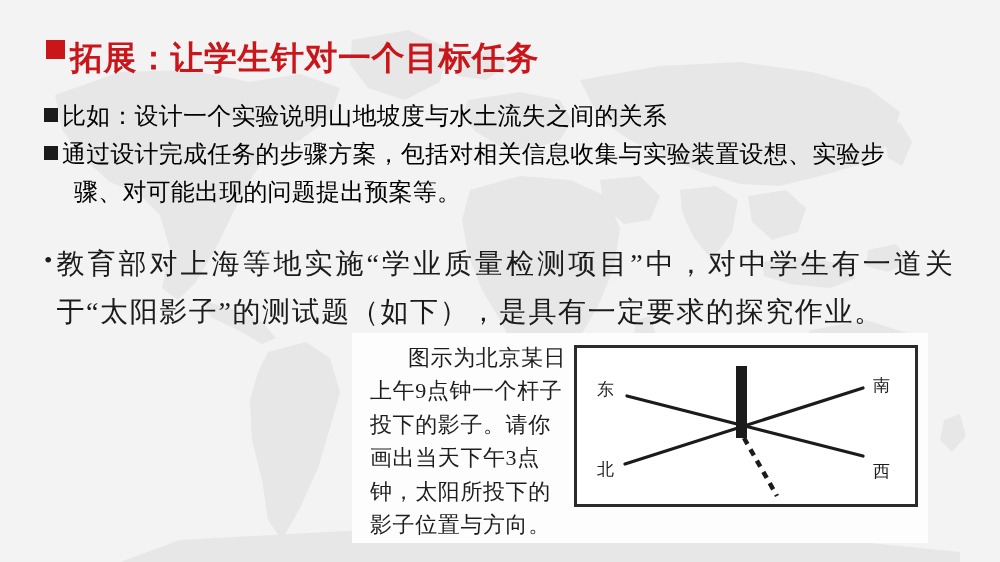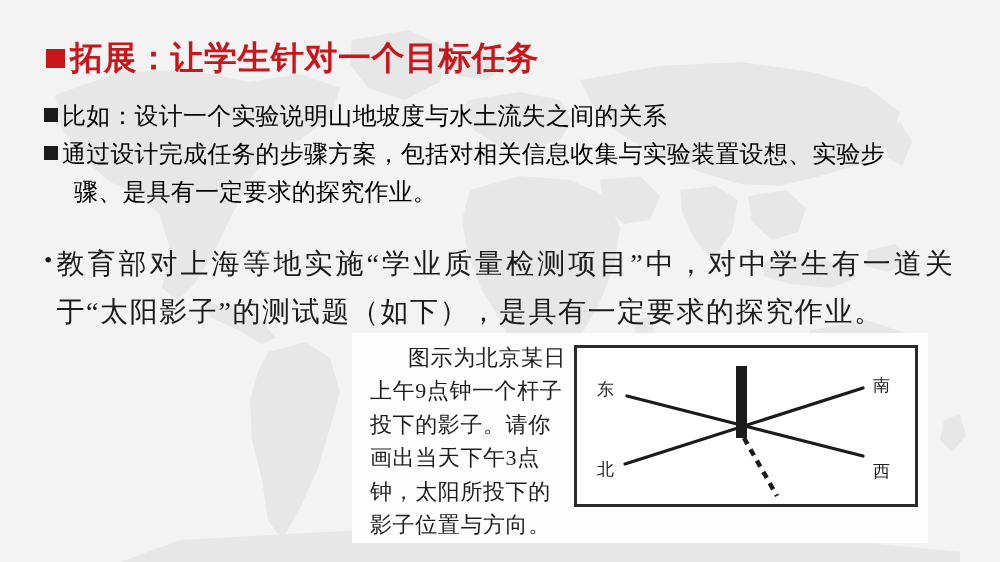--- a/index.html
+++ b/index.html
@@ -35,21 +35,20 @@
     fill: #e7e7e7;
     stroke: none;
   }
 
   
   #title-line {
     position: absolute;
     left: 46px;
     top: 40px;
     display: flex;
-    align-items: center;
     white-space: nowrap;
   }
   .sq-red {
     width: 19px;
     height: 19px;
     background: #c9161b;
     margin-right: 5px;
     flex: 0 0 auto;
   }
   #title-text {
@@ -226,21 +225,21 @@
       <span class="sq-black"></span>
       <span class="blt-text">比如：设计一个实验说明山地坡度与水土流失之间的关系</span>
     </div>
 
     <div class="blt-row">
       <span class="sq-black"></span>
       <span class="blt-text">通过设计完成任务的步骤方案，包括对相关信息收集与实验装置设想、实验步</span>
     </div>
 
     <div class="blt-row">
-      <span class="blt-text indent2">骤、是具有一定要求的探究作业。</span>
+      <span class="blt-text indent2">骤、对可能出现的问题提出预案等。</span>
     </div>
 
   </div>
 
   <div id="serif-block">
     <span id="serif-dot">•</span>
     <span id="serif-text">教育部对上海等地实施“学业质量检测项目”中，对中学生有一道关于“太阳影子”的测试题（如下），是具有一定要求的探究作业。</span>
   </div>
 
   <div id="image-panel">

